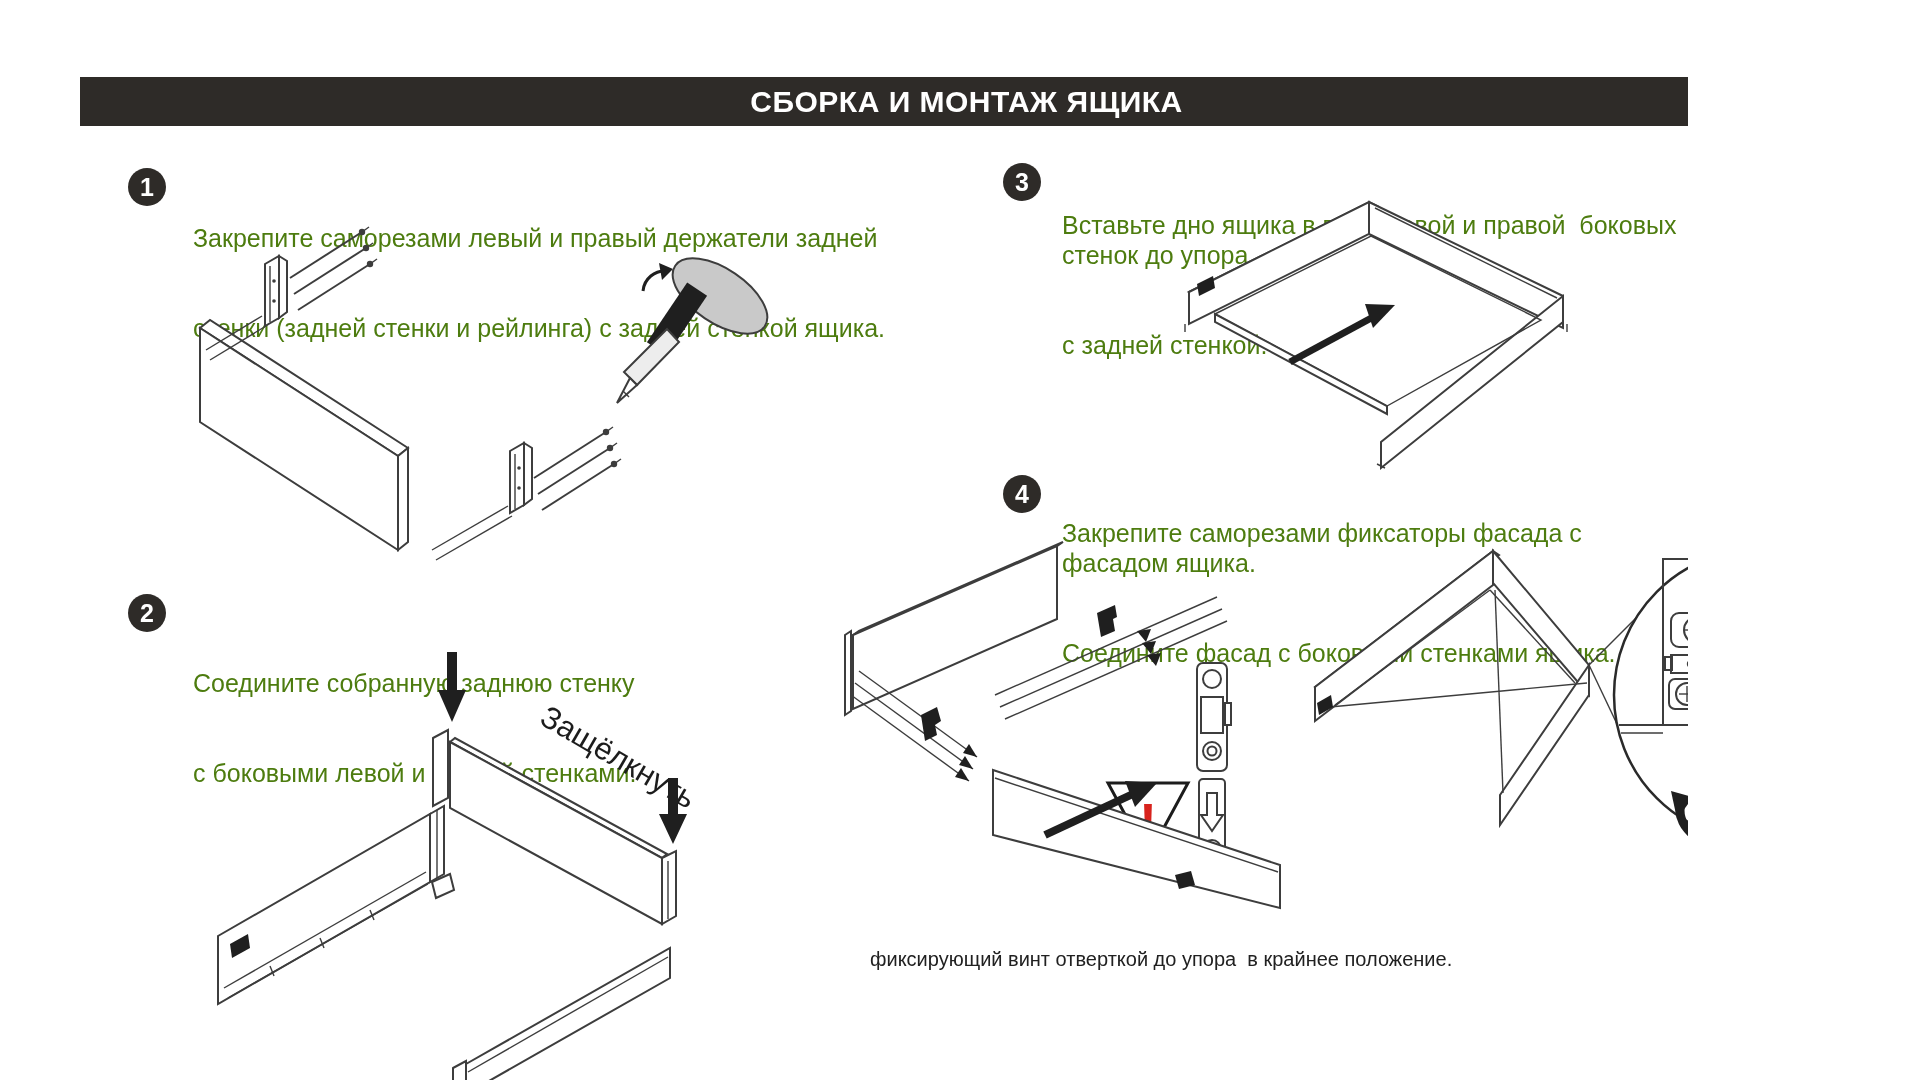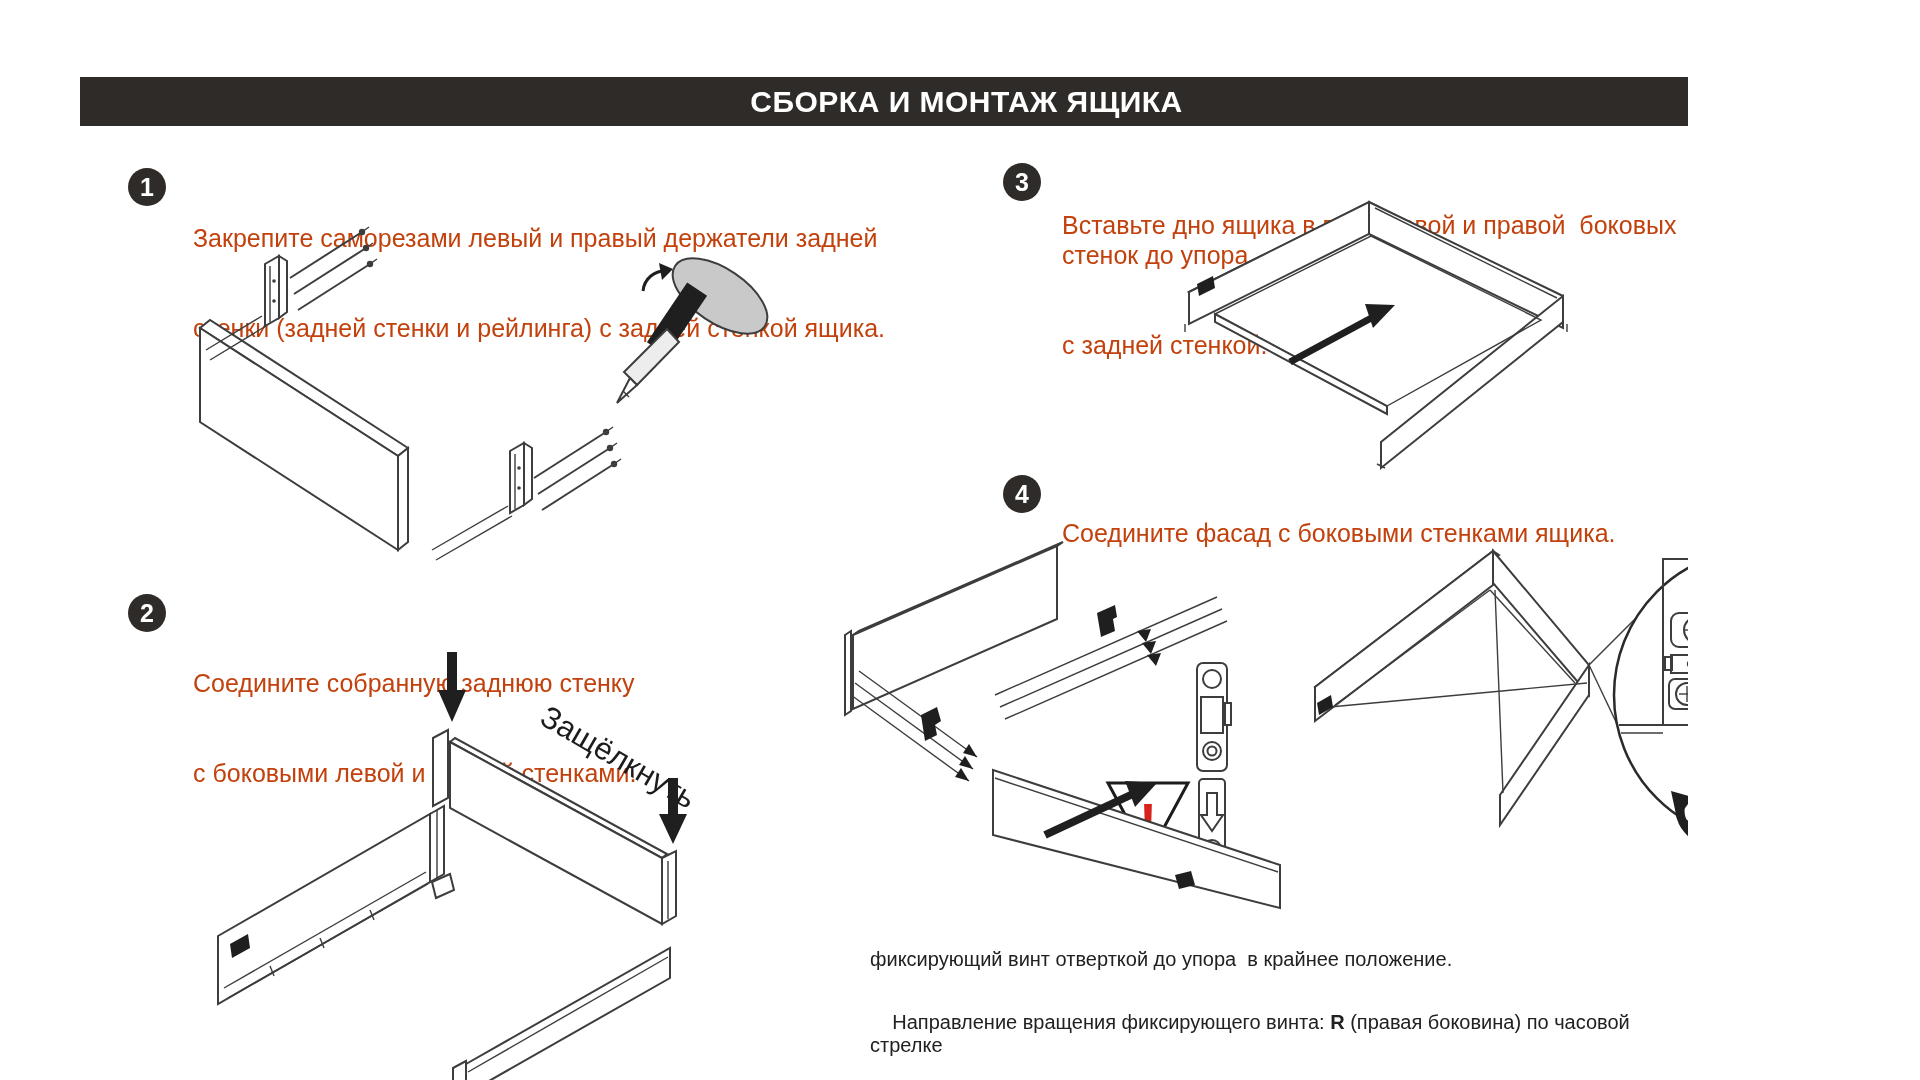--- a/index.html
+++ b/index.html
@@ -2,21 +2,21 @@
 <html><head>
 <meta charset="utf-8">
 <style>
   html,body{margin:0;padding:0;background:#ffffff;}
   #page{position:relative;width:1688px;height:1080px;background:#fff;overflow:hidden;
         font-family:"Liberation Sans",sans-serif;color:#1e1e1e;margin-top:20px;}
   .titlebar{position:absolute;left:80px;top:57px;width:1773px;height:49px;background:#2e2b28;
             color:#fff;font-size:30px;font-weight:bold;text-align:center;line-height:49px;letter-spacing:.5px;}
   .badge{position:absolute;width:38px;height:38px;border-radius:50%;background:#2e2b28;color:#fff;
          font-size:25px;font-weight:bold;display:flex;align-items:center;justify-content:center;}
-  .step-text{position:absolute;font-size:25px;line-height:30px;white-space:pre-wrap;color:#c2410c;}
+  .step-text{position:absolute;font-size:25px;line-height:30px;white-space:pre-wrap;color:#4d7c0f;}
   .note-text{position:absolute;font-size:20px;line-height:23px;white-space:pre-wrap;color:#212121;}
   .dir-row{position:absolute;font-size:20px;white-space:pre-wrap;color:#212121;}
   .dir-key{font-weight:bold;}
   .rot-icon{position:absolute;font-family:"DejaVu Sans",sans-serif;font-size:29px;color:#262626;line-height:29px;}
   svg{position:absolute;overflow:visible;}
   .ln{stroke:#3d3d3d;stroke-width:2;fill:none;}
   .lnthin{stroke:#3d3d3d;stroke-width:1.4;fill:none;}
   .face{stroke:#3d3d3d;stroke-width:2;fill:#ffffff;}
   .dark{fill:#1f1f1f;stroke:none;}
   .snaptext{font-family:"Liberation Sans",sans-serif;font-size:31px;fill:#1c1c1c;}
@@ -180,20 +180,21 @@
       <rect x="46" y="50" width="7" height="9"></rect>
     </g>
     <line x1="8" y1="10" x2="98" y2="98" stroke="#242424" stroke-width="8"></line>
     <line x1="98" y1="10" x2="8" y2="98" stroke="#242424" stroke-width="8"></line>
   </svg>
 
   <div class="badge" style="left:1003px;top:455px;">
     <span>4</span>
   </div>
   <div class="step-text" style="left:1062px;top:438px;">
+    <div>Закрепите саморезами фиксаторы фасада с фасадом ящика.</div>
     <div>Соедините фасад с боковыми стенками ящика.</div>
   </div>
 
   <svg style="left:845px;top:515px;" width="1075" height="380" viewBox="0 0 1075 380">
     <g>
       <path class="face" d="M0,100 L6,96 L6,176 L0,180 Z"></path>
       <path class="face" d="M8,100 L14,96 L218,7 L212,11 Z"></path>
       <path class="face" d="M8,100 L212,11 L212,84 L8,174 Z"></path>
     </g>
     <g>
@@ -297,19 +298,16 @@
         <polygon points="826,256 848,262 832,284" class="dark"></polygon>
         <polygon points="922,248 930,272 902,272" class="dark"></polygon>
       </g>
     </g>
   </svg>
 
   <div class="note-text" style="left:870px;top:882px;">
     <div>фиксирующий винт отверткой до упора  в крайнее положение.</div>
   </div>
 
-  <div class="dir-row" style="left:870px;top:968px;">
-    <span>Направление вращения фиксирующего винта: </span><span class="dir-key">R</span><span> (правая боковина) по часовой стрелке</span>
-  </div>
   <span class="rot-icon" style="left:1790px;top:958px;">↻</span>
   <span class="rot-icon" style="left:1790px;top:988px;">↺</span>
 
 </div>
 
 </body></html>

